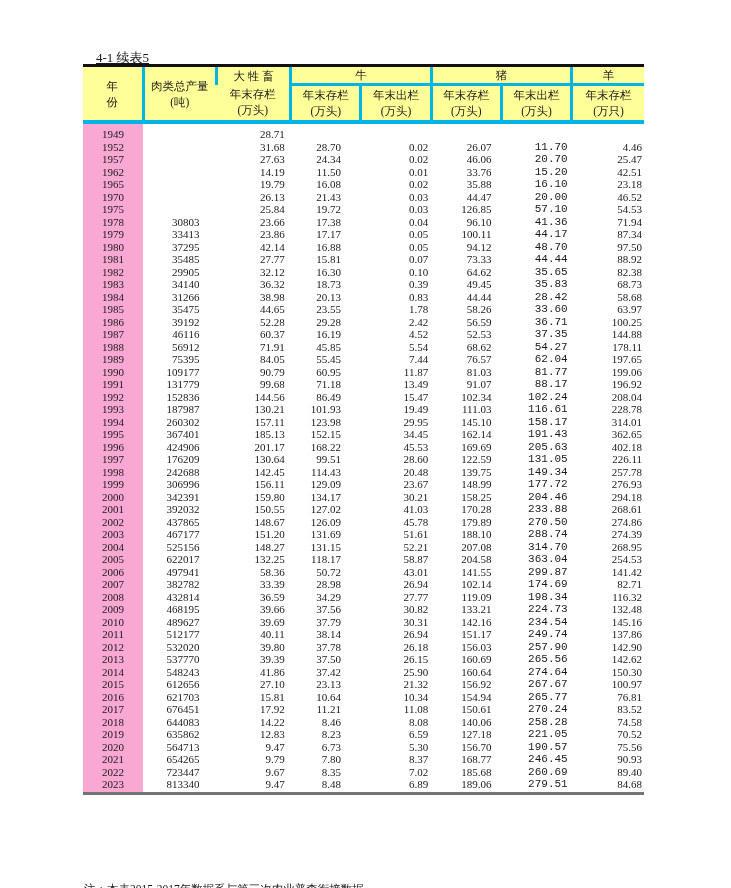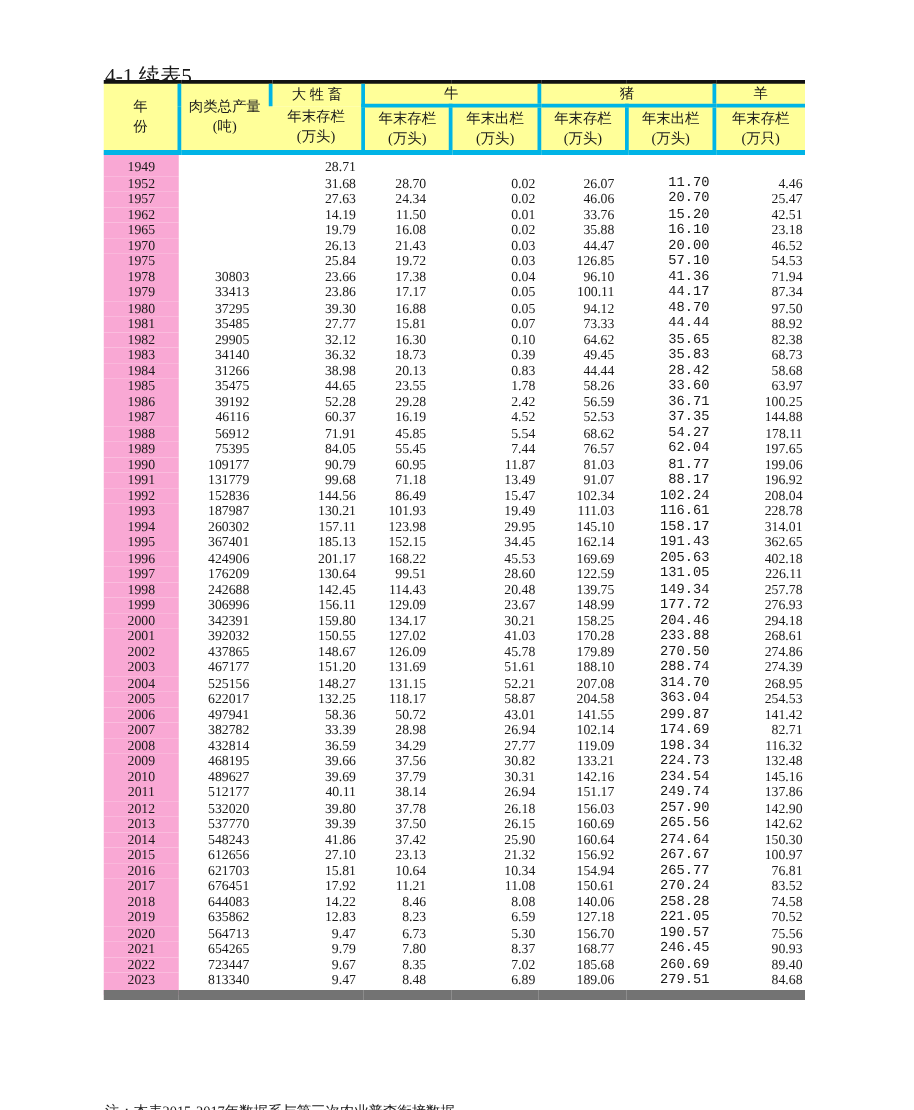--- a/index.html
+++ b/index.html
@@ -1,18 +1,18 @@
 <!DOCTYPE html>
 <html><head>
 <meta charset="utf-8">
 <style>
   html, body { margin: 0; padding: 0; background: #ffffff; }
   body { width: 731px; height: 888px; position: relative; overflow: hidden;
          font-family: "Liberation Serif", "DejaVu Serif", serif; color: #1a1a1a; }
-  .caption { position: absolute; left: 84px; top: 49px; font-size: 17px; text-decoration: underline; }
+  .caption { position: absolute; left: 96px; top: 49px; font-size: 13px; text-decoration: underline; }
   .table-wrap { position: absolute; left: 83px; top: 64px; width: 561px; }
   table { border-collapse: collapse; width: 561px; table-layout: fixed; }
   col.c-year { width: 60px; } col.c-meat { width: 73px; } col.c-big { width: 74px; }
   col.c-num { width: 70px; } col.c-sheep { width: 72px; }
   thead { background: #ffff99; }
   thead tr.top-rule th { border-top: 3px solid #111; }
   thead th { font-weight: normal; font-size: 11.5px; text-align: center; padding: 0;
              border-left: 3px solid #00b4e6; line-height: 16px; }
   thead th:first-child { border-left: none; }
   th.group { border-bottom: 3px solid #00b4e6; height: 16px; }
@@ -22,21 +22,21 @@
   tbody td { font-size: 11px; height: 12.5px; line-height: 12.5px; padding: 0; text-align: right; }
   tbody tr:first-child td { padding-top: 4px; }
   tbody td.year { background: #f9a8d4; text-align: center; }
   tbody td.meat { padding-right: 17px; }
   tbody td.big { padding-right: 6px; }
   tbody td.cattle-stock { padding-right: 20px; }
   tbody td.cattle-out { padding-right: 3px; }
   tbody td.pig-stock { padding-right: 10px; }
   tbody td.pig-out { padding-right: 4px; font-family: Liberation Mono, monospace; }
   tbody td.sheep { padding-right: 2px; }
-  tbody tr:last-child td { border-bottom: 8px solid #737373; padding-bottom: 1px; }
+  tbody tr:last-child td { border-bottom: 3px solid #737373; padding-bottom: 1px; }
   .note { position: absolute; left: 84px; top: 882px; font-size: 11.5px; }
 </style>
 </head>
 <body>
 
 <div class="caption">4-1 续表5</div>
 
 <div class="table-wrap">
   <table>
     <colgroup>
@@ -175,21 +175,21 @@
           <td class="big">23.86</td>
           <td class="cattle-stock">17.17</td>
           <td class="cattle-out">0.05</td>
           <td class="pig-stock">100.11</td>
           <td class="pig-out">44.17</td>
           <td class="sheep">87.34</td>
         </tr>
         <tr>
           <td class="year">1980</td>
           <td class="meat">37295</td>
-          <td class="big">39.30</td>
+          <td class="big">42.14</td>
           <td class="cattle-stock">16.88</td>
           <td class="cattle-out">0.05</td>
           <td class="pig-stock">94.12</td>
           <td class="pig-out">48.70</td>
           <td class="sheep">97.50</td>
         </tr>
         <tr>
           <td class="year">1981</td>
           <td class="meat">35485</td>
           <td class="big">27.77</td>

